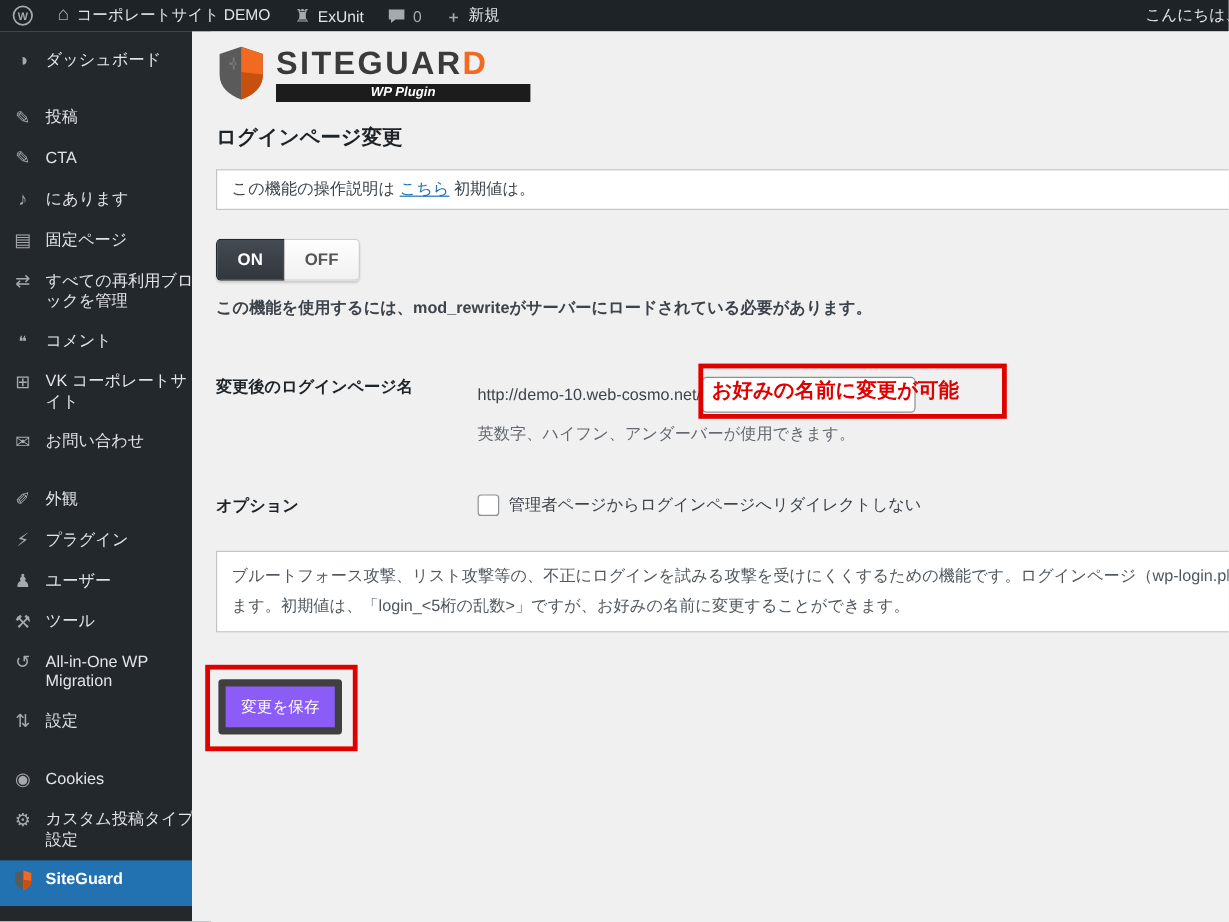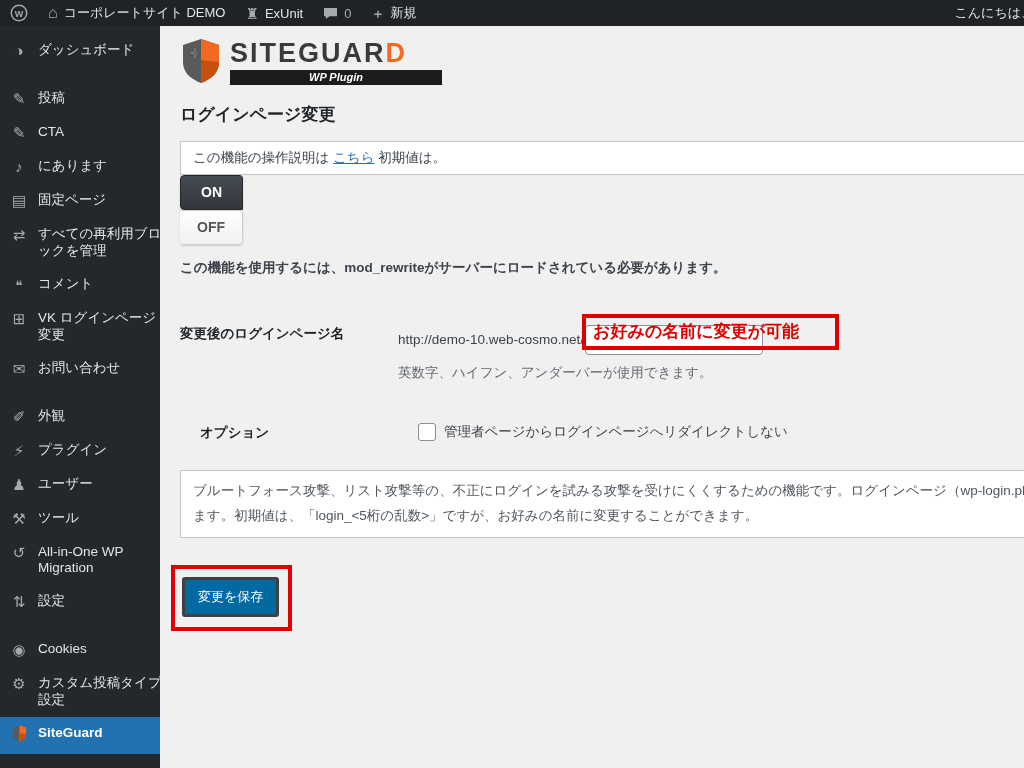--- a/index.html
+++ b/index.html
@@ -39,54 +39,54 @@
   .logo-title .accent { color:#f26a21; }
   .logo-bar { margin-top:3px; background:#1c1c1c; color:#fff; font-size:11px; font-weight:bold;
     font-style:italic; text-align:center; padding:1px 0 2px; width:212px; }
 
   .page-title { margin-top:18px; font-size:17px; font-weight:bold; color:#1d2327; }
 
   .notice-box { margin-top:15px; width:1100px; background:#fff; border:1px solid #c3c4c7;
     padding:7px 12px; font-size:13.5px; color:#3c434a; white-space:nowrap; }
   .notice-box a { color:#2271b1; text-decoration:underline; cursor:pointer; }
 
-  .toggle-group { display:inline-flex; border-radius:4px; overflow:hidden;
-    box-shadow:0 1px 2px rgba(0,0,0,.15);flex-direction:column; }
+  .toggle-group { margin-top:24px; display:inline-flex; border-radius:4px; overflow:hidden;
+    box-shadow:0 1px 2px rgba(0,0,0,.15); }
   .toggle-btn { font-size:14px; font-weight:bold; padding:8px 17px; cursor:pointer; line-height:1.2; }
   .toggle-on { background:linear-gradient(#454b52,#32373c); color:#fff; border:1px solid #23282d; border-radius:4px 0 0 4px; }
   .toggle-off { background:linear-gradient(#fefefe,#f1f1f1); color:#555; border:1px solid #cfcfcf; border-left:none; border-radius:0 4px 4px 0; }
 
   .mod-note { margin-top:14px; font-size:13.5px; font-weight:bold; color:#3c434a; }
 
   .form-row { display:flex; align-items:flex-start; }
   .form-row.first { margin-top:41px; }
-  .form-row.second { margin-top:35px;margin-left:20px; }
+  .form-row.second { margin-top:35px; }
   .form-label { width:218px; min-width:218px; font-size:13.5px; font-weight:bold; color:#1d2327; padding-top:7px; }
   .form-value { font-size:13.5px; color:#3c434a; }
 
   .url-line { display:flex; align-items:center; padding-top:7px; }
   .url-prefix { white-space:nowrap; }
   .input-wrap { position:relative; display:inline-block; margin-left:1px; }
   .login-input { width:178px; height:30px; border:1px solid #8c8f94; border-radius:4px; background:#fff;
     font-size:14px; padding:0 8px; color:#2c3338; }
-  .annotation-box { position:absolute; left:-3px; top:-11px; width:257px; height:36px;
+  .annotation-box { position:absolute; left:-3px; top:-11px; width:257px; height:46px;
     border:4px solid #e00000; display:flex; align-items:center; padding-left:7px;
     color:#e00000; font-size:17px; font-weight:bold; white-space:nowrap; pointer-events:none; }
   .helper-text { margin-top:9px; color:#646970; }
 
   .checkbox-line { display:flex; align-items:center; gap:8px; padding-top:6px; }
   .wp-checkbox { appearance:none; -webkit-appearance:none; width:18px; height:18px; border:1px solid #8c8f94;
     border-radius:3px; background:#fff; cursor:pointer; margin:0; }
 
   .desc-box { margin-top:28px; width:1100px; background:#fff; border:1px solid #c3c4c7;
     padding:8px 12px; font-size:13.5px; color:#50575e; line-height:1.85; }
   .desc-line { white-space:nowrap; }
 
   .save-wrap { position:relative; display:inline-block; margin-top:39px; margin-left:2px; }
-  .save-btn { background:#0369a1; border:3px solid #404040; color:#fff; font-size:13px;
+  .save-btn { background:#8b5cf6; border:6px solid #404040; color:#fff; font-size:13px;
     padding:8px 13px; border-radius:3px; cursor:pointer; }
   .save-annotation { position:absolute; left:-11px; top:-12px; right:-13px; bottom:-14px;
     border:4px solid #e00000; pointer-events:none; }
 
   
   .g-home::before{content:"⌂";font-size:16px;}
   .g-exunit::before{content:"♜";}
   .g-plus::before{content:"＋";font-weight:bold;font-size:13px;color:#a7aaad;}
   .g-dashboard::before{content:"◑";}
   .g-pushpin::before{content:"✎";}
@@ -165,21 +165,21 @@
   <div class="sb-item">
     <span class="sb-icon g-reusable"></span>
     <span>すべての再利用ブロックを管理</span>
   </div>
   <div class="sb-item">
     <span class="sb-icon g-comments"></span>
     <span>コメント</span>
   </div>
   <div class="sb-item">
     <span class="sb-icon g-blockpat"></span>
-    <span>VK ログインページ変更</span>
+    <span>VK コーポレートサイト</span>
   </div>
   <div class="sb-item">
     <span class="sb-icon g-contact"></span>
     <span>お問い合わせ</span>
   </div>
   <div class="sb-sep"></div>
   <div class="sb-item">
     <span class="sb-icon g-appearance"></span>
     <span>外観</span>
   </div>

